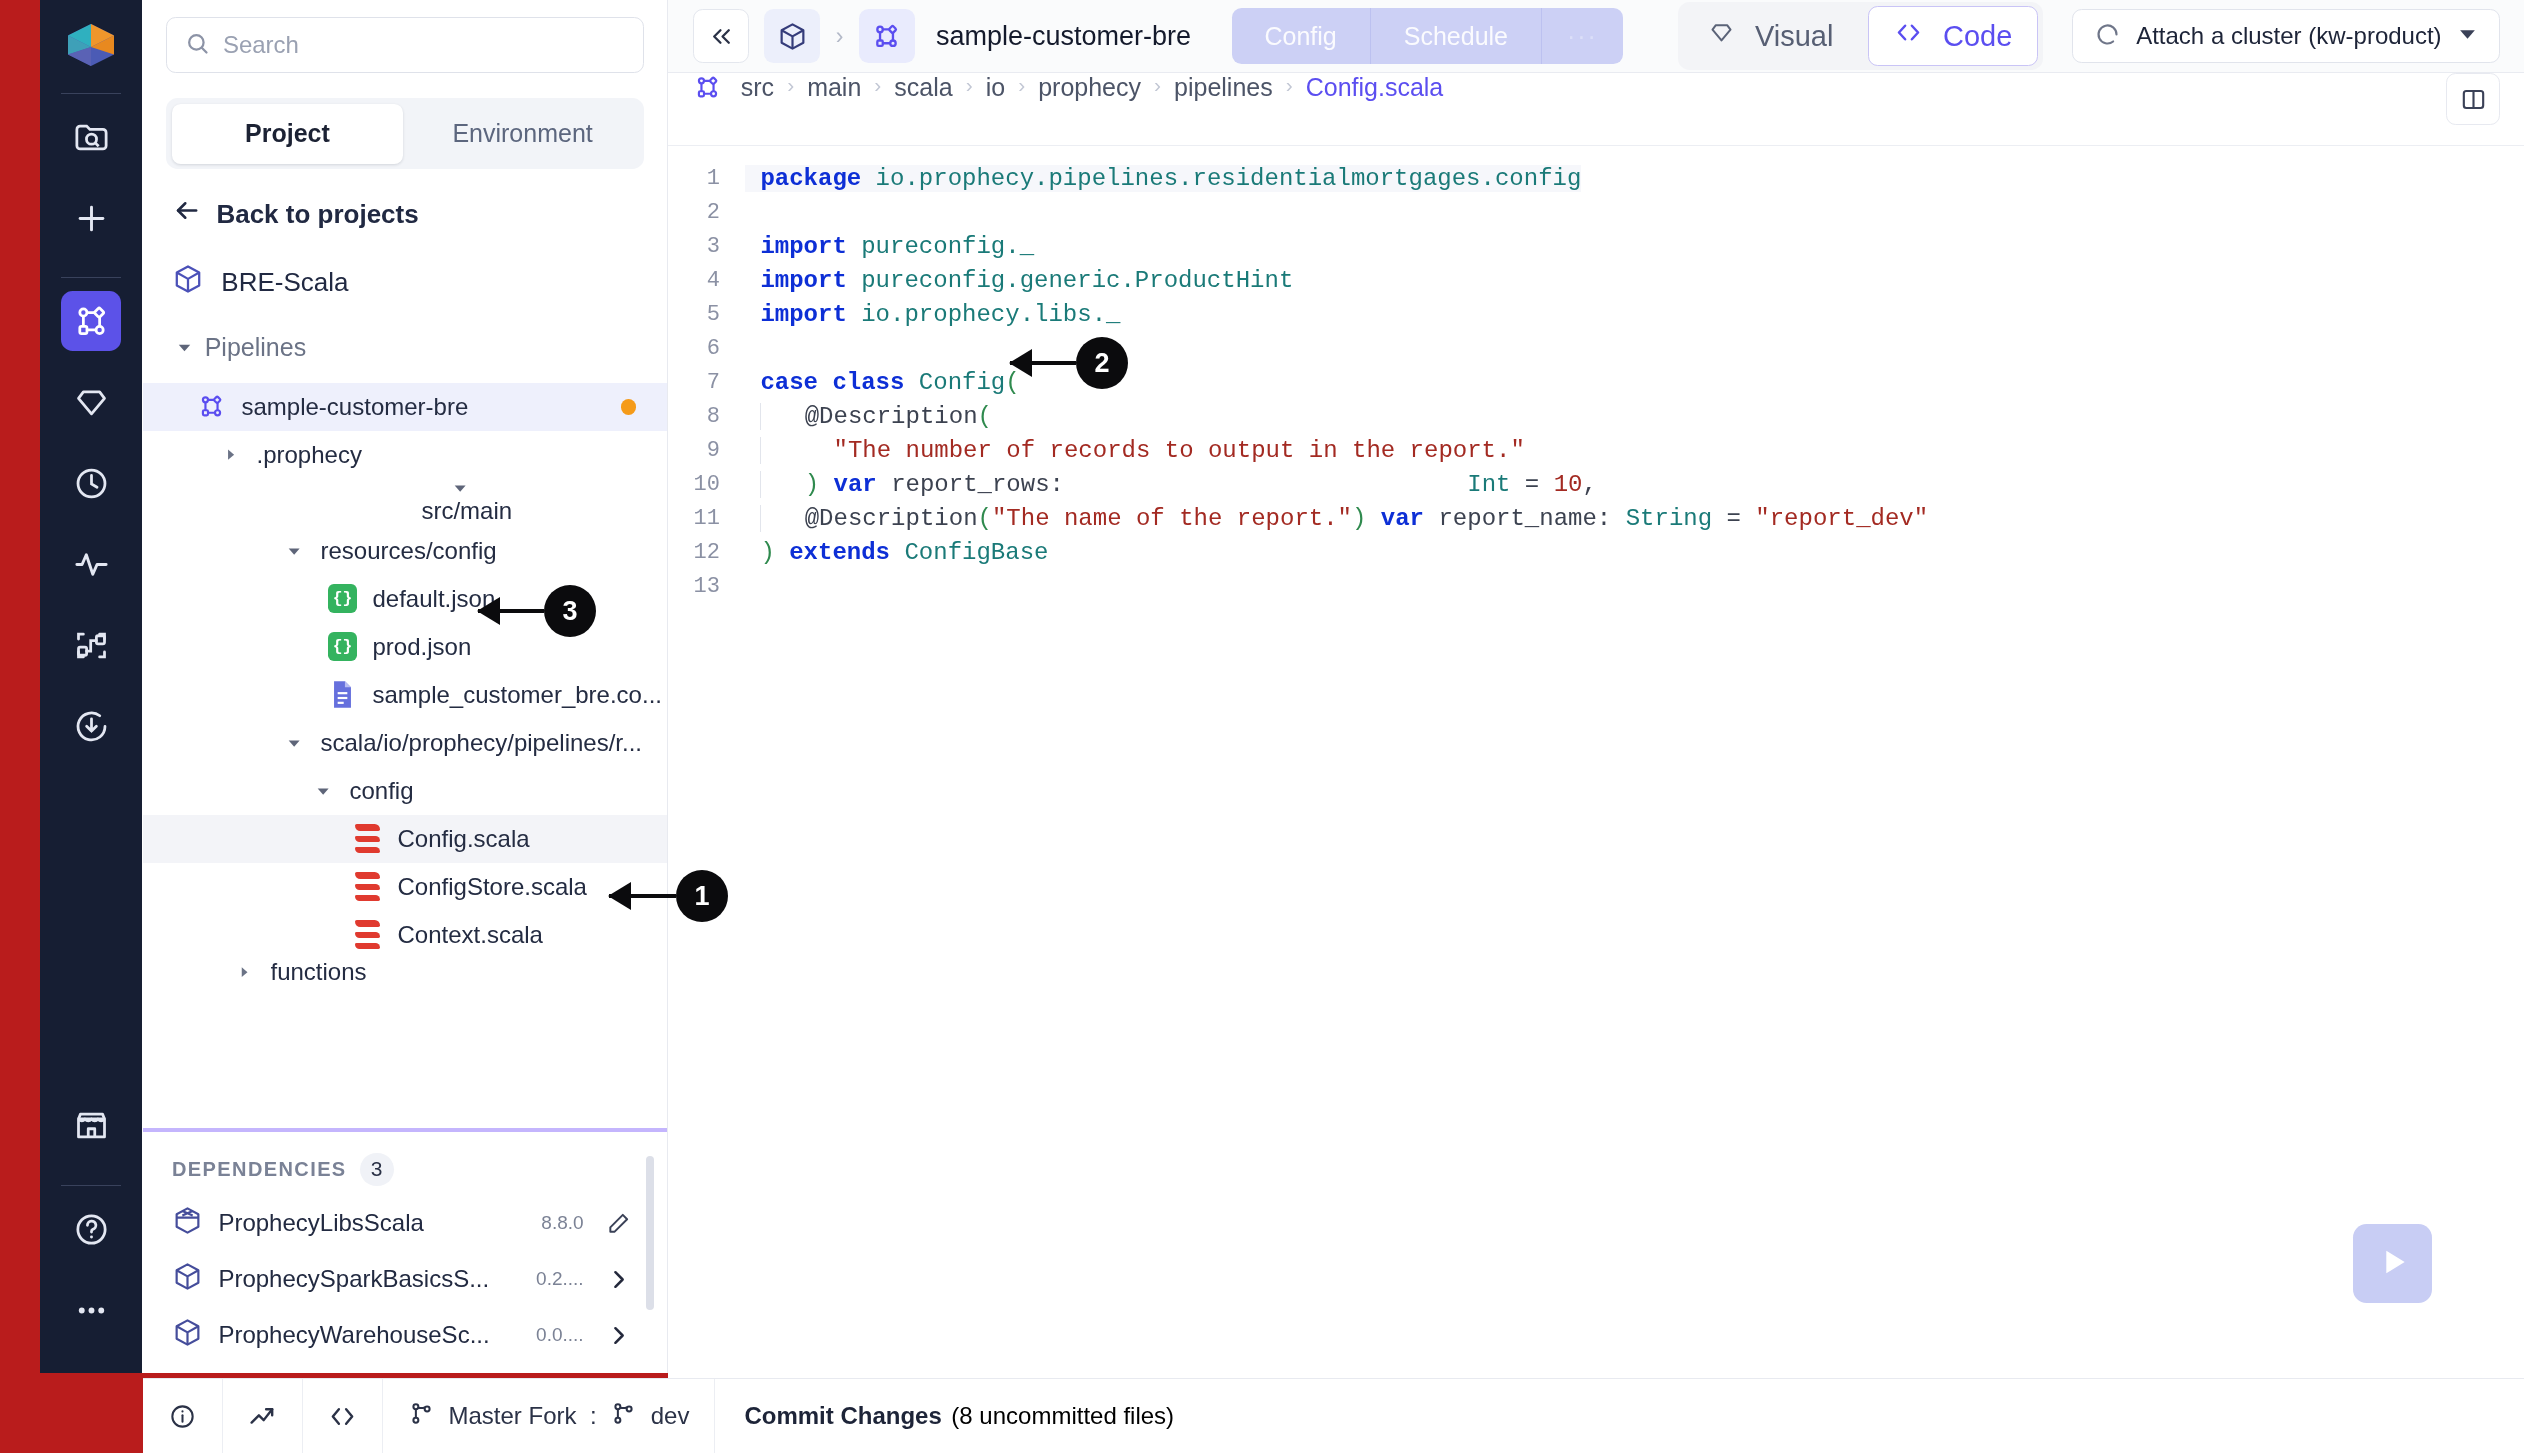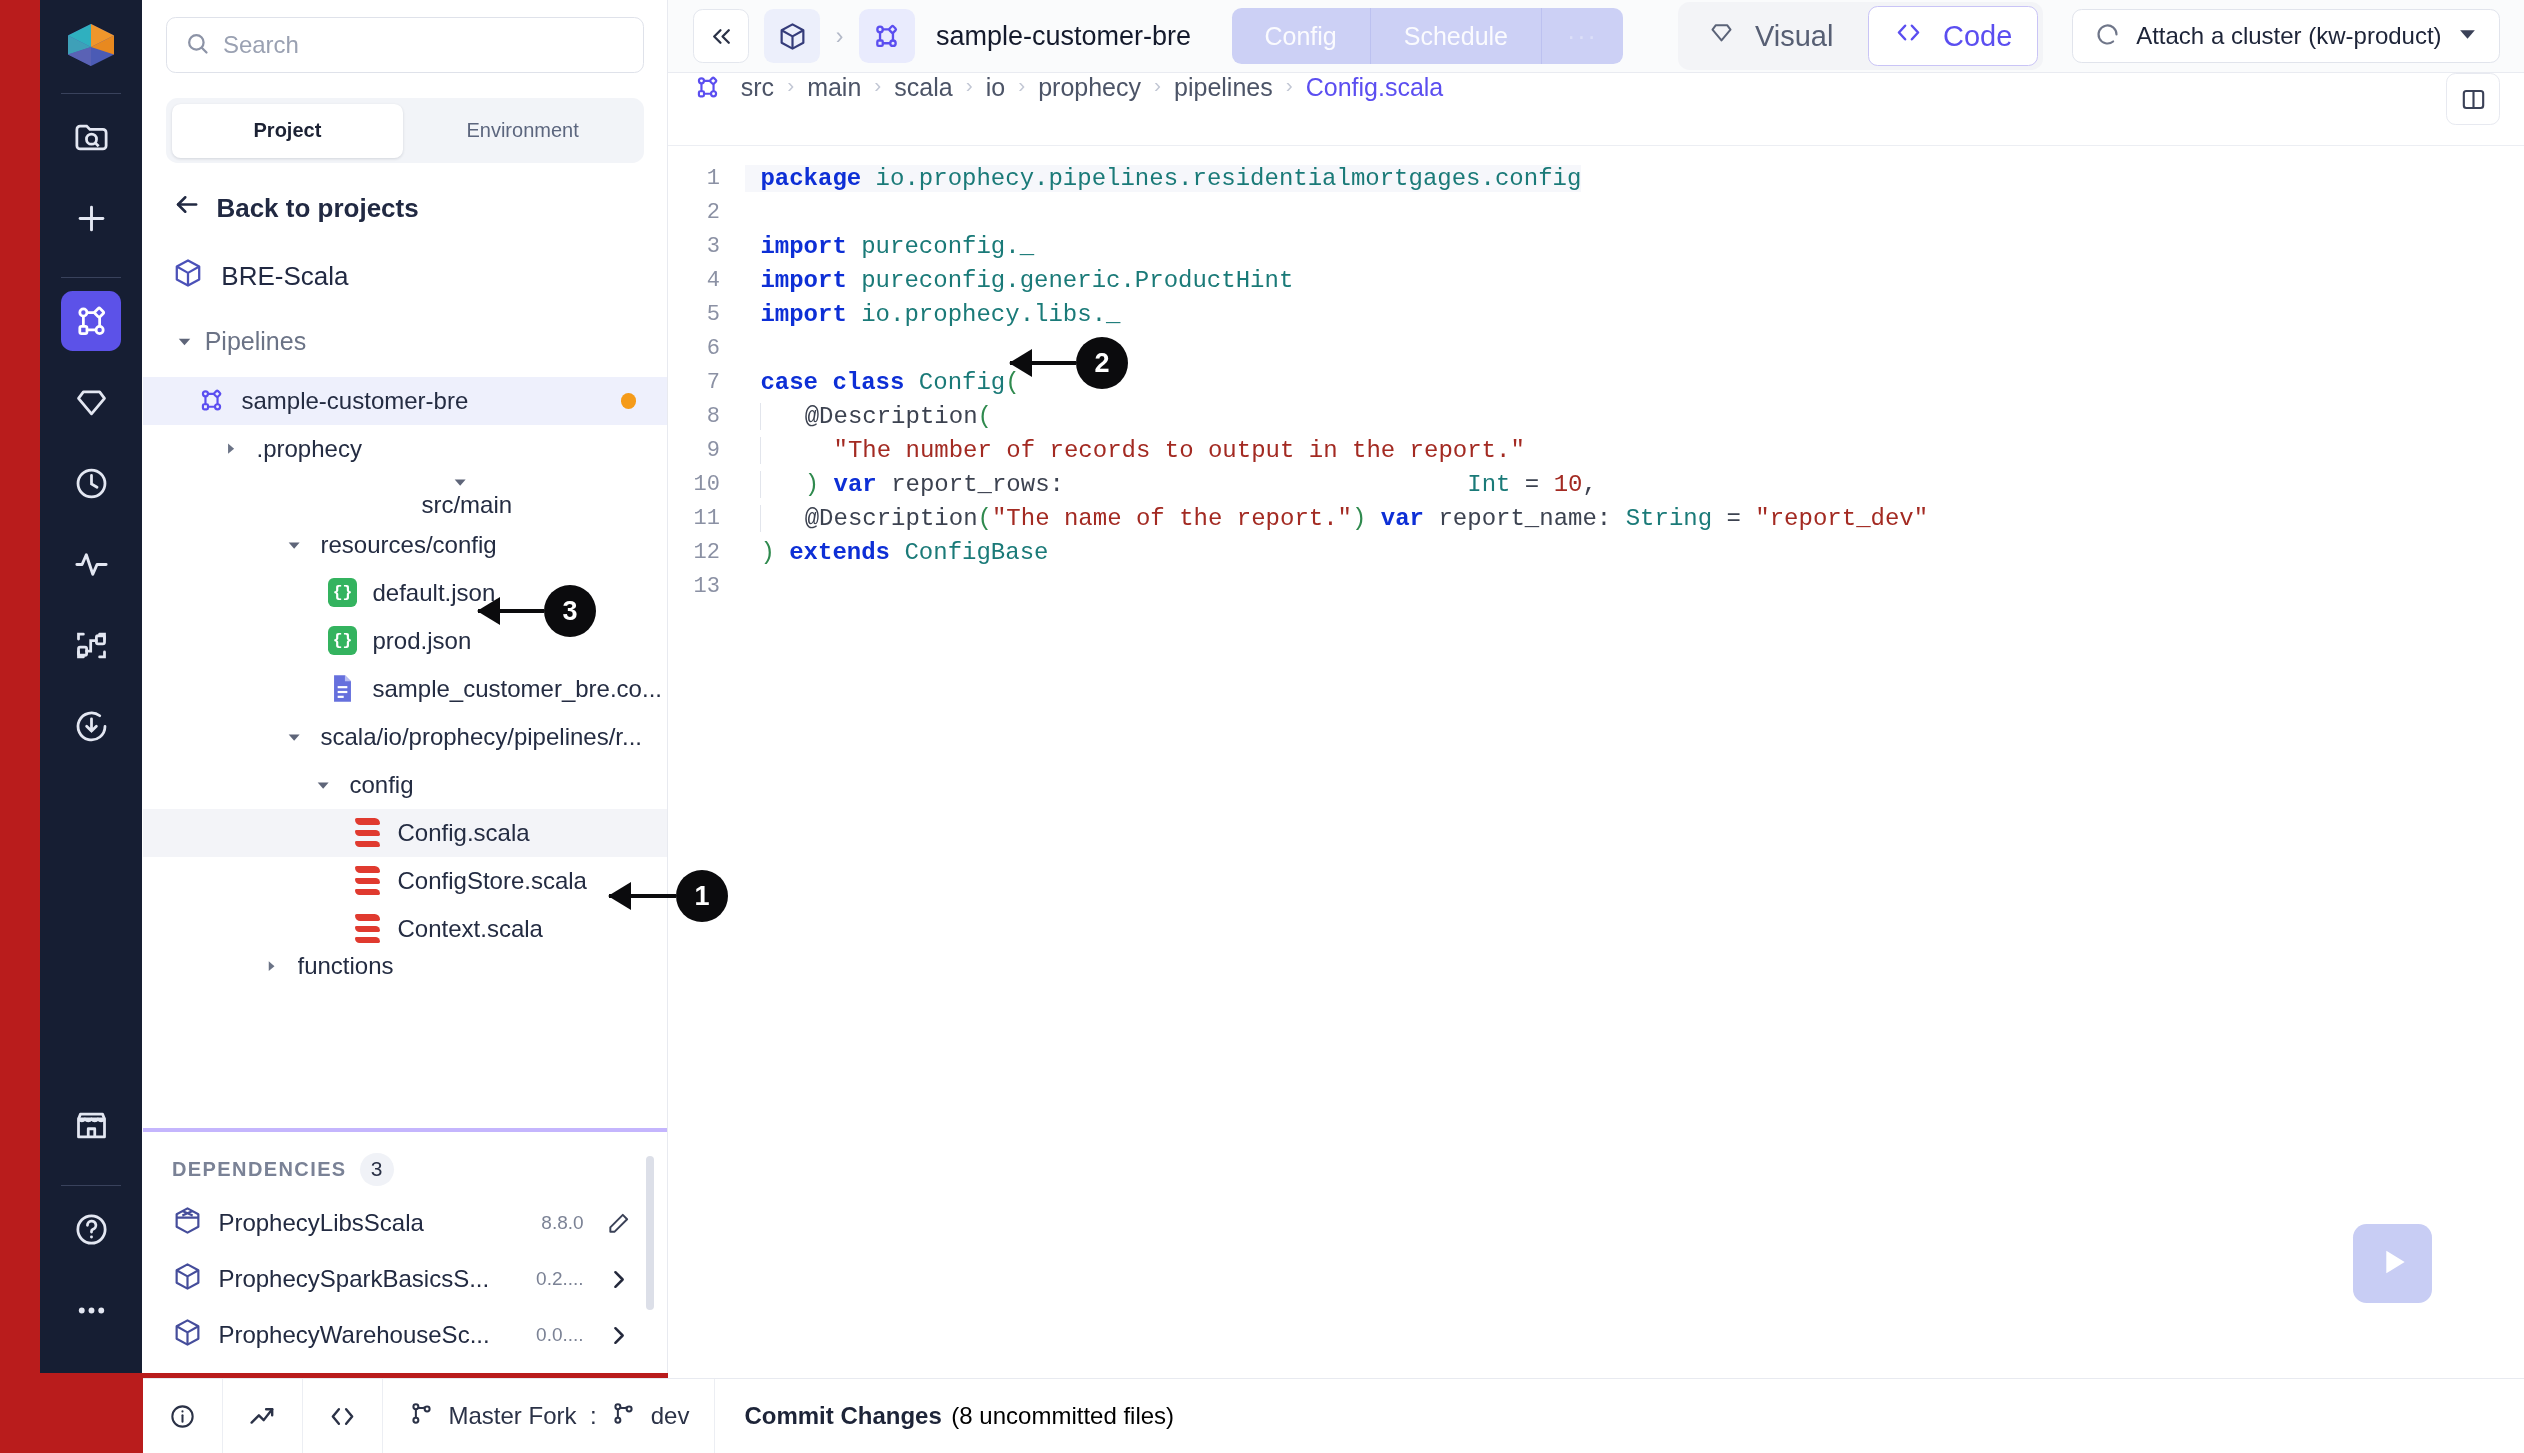--- a/index.html
+++ b/index.html
@@ -44,21 +44,21 @@
     border:none; outline:none; font-size:24px; color:#2b3247; width:100%;
     font-family:"Liberation Sans", sans-serif; background:transparent;
   }
   .search-box input::placeholder { color:#9aa1b2; }
 
   .seg {
     margin:19px 23px 0 23px; background:#f2f4f8; border-radius:11.6px; padding:5.8px;
     display:flex; gap:3.9px;
   }
   .seg-item {
-    flex:1; text-align:center; font-size:20px; padding:15.4px 0; border-radius:8.7px;
+    flex:1; text-align:center; font-size:25px; padding:15.4px 0; border-radius:8.7px;
     color:#5c667e; cursor:pointer;
   }
   .seg-item.active { background:#fff; color:#1c2234; font-weight:bold; box-shadow:0 1px 2.9px rgba(20,25,50,.14); }
 
   .back-row {
     display:flex; align-items:center; gap:15.4px; padding:27px 29px 9.6px 29px;
     font-size:26px; color:#212942; font-weight:bold; cursor:pointer;
   }
   .proj-row {
     display:flex; align-items:center; gap:17.3px; padding:21px 29px 7.7px 29px;
@@ -441,21 +441,21 @@
         <span class="ficon">
             <span class="scala-ic">
               <i></i>
               <i></i>
               <i></i>
             </span>
           </span>
         <span class="tlabel">Context.scala</span>
       </div>
 
-      <div class="trow" style="padding-left:116px; height:27px; overflow:hidden;">
+      <div class="trow" style="padding-left:89px; height:27px; overflow:hidden;">
         <span class="caret">
           <svg width="16.4" height="16.4" viewBox="0 0 20 20" fill="#6b7386">
               <polygon points="7,4 7,16 14,10"></polygon>
             </svg>
         </span>
         <span class="tlabel" style="margin-left:13.5px;">functions</span>
       </div>
     </div>
 
     <div class="deps">

